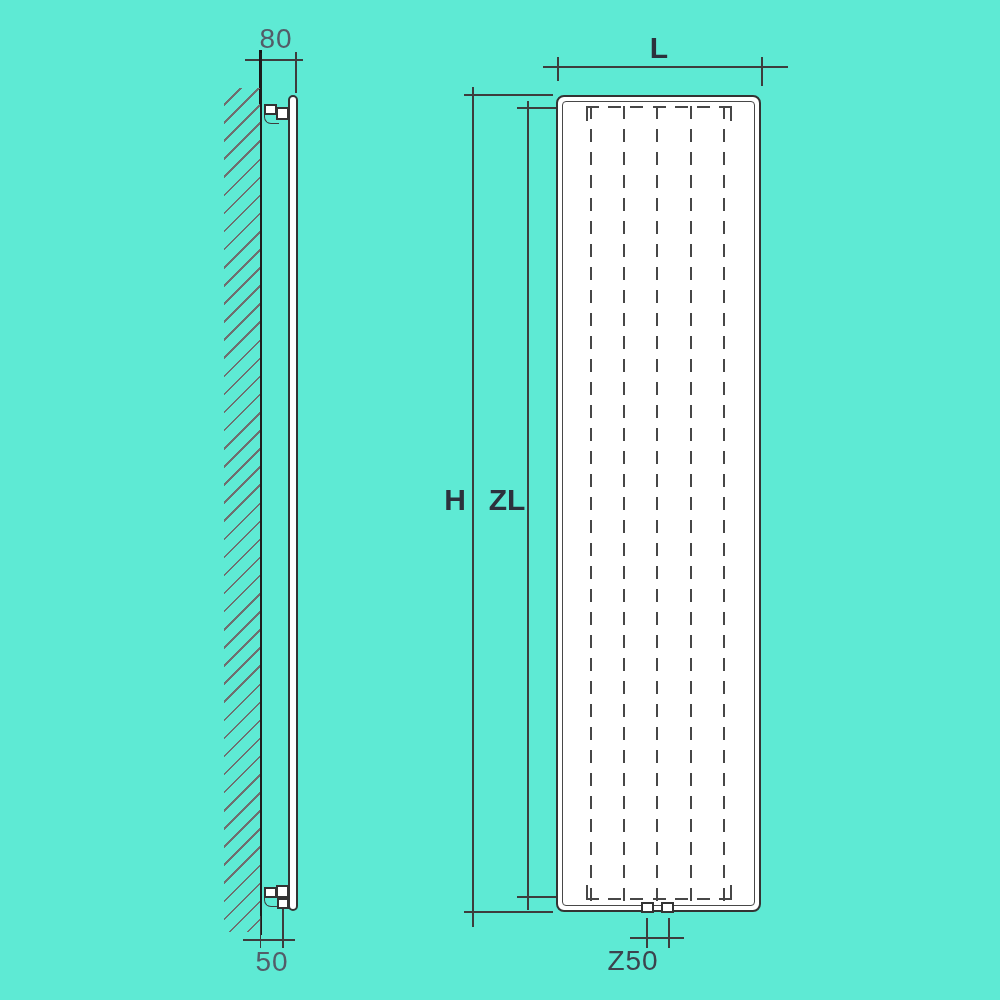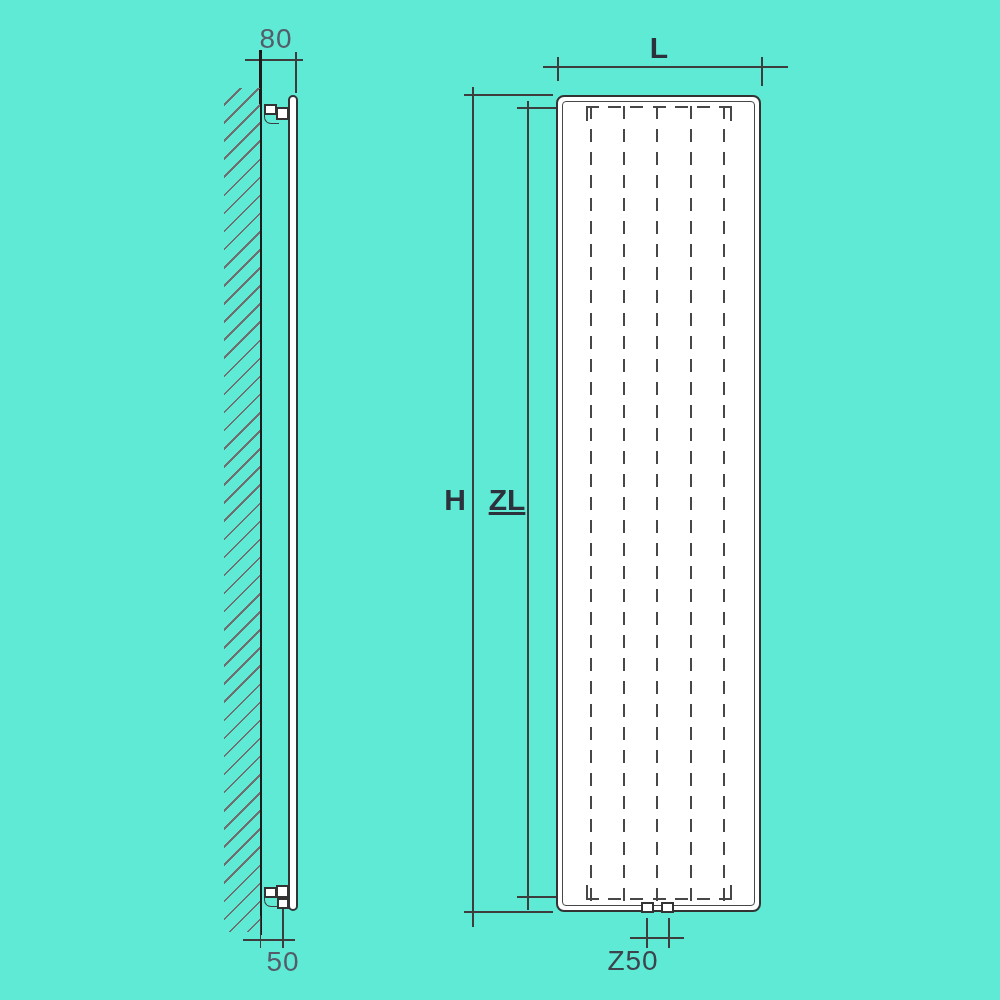--- a/index.html
+++ b/index.html
@@ -67,39 +67,39 @@
     <div class="box" style="left:276px;top:885px;width:13px;height:13px;"></div>
     <div class="box" style="left:264px;top:887px;width:13px;height:11px;"></div>
     <div class="abs" style="left:264px;top:898px;width:14px;height:8px;
          border-left:1.8px solid #3d3d3d;border-bottom:1.8px solid #3d3d3d;
          border-bottom-left-radius:7px;"></div>
     <div class="box" style="left:277px;top:898px;width:12px;height:11px;"></div>
     <div class="vline" style="left:282px;top:909px;height:39px;"></div>
 
     <div class="vline" style="left:259.5px;top:916px;height:32px;"></div>
     <div class="hline" style="left:243px;top:939px;width:52px;"></div>
-    <div class="dim-num" style="left:250px;top:948px;width:66px;">50</div>
+    <div class="dim-num" style="left:239px;top:948px;width:66px;">50</div>
   </div>
 
   <div>
 
     <div class="dim-letter" style="left:629px;top:33px;width:60px;">L</div>
     <div class="hline" style="left:543px;top:66px;width:245px;"></div>
     <div class="vline" style="left:557px;top:57px;height:24px;"></div>
     <div class="vline" style="left:761px;top:57px;height:29px;"></div>
 
     <div class="vline" style="left:472px;top:87px;height:840px;"></div>
     <div class="hline" style="left:464px;top:94px;width:89px;"></div>
     <div class="hline" style="left:464px;top:911px;width:89px;"></div>
     <div class="dim-letter" style="left:441px;top:485px;width:28px;">H</div>
 
     <div class="vline" style="left:527px;top:101px;height:809px;"></div>
     <div class="hline" style="left:517px;top:107px;width:71px;"></div>
     <div class="hline" style="left:517px;top:896px;width:71px;"></div>
-    <div class="dim-letter" style="left:487px;top:485px;width:40px;text-decoration:underline;">ZL</div>
+    <div class="dim-letter" style="left:487px;top:485px;width:40px;">ZL</div>
 
     <div class="box" style="left:556px;top:95px;width:205px;height:817px;border-width:2.2px;border-radius:8px;"></div>
     <div class="abs" style="left:562px;top:101px;width:193px;height:805px;
          border:1.6px solid #474747;border-radius:4px;box-sizing:border-box;"></div>
 
     <div class="dashh" style="left:586px;top:106px;width:147px;"></div>
     <div class="dashh" style="left:586px;top:898px;width:147px;"></div>
     <div class="stub" style="left:586px;top:106px;"></div>
     <div class="stub" style="left:730px;top:106px;"></div>
     <div class="stub" style="left:586px;top:885px;"></div>

